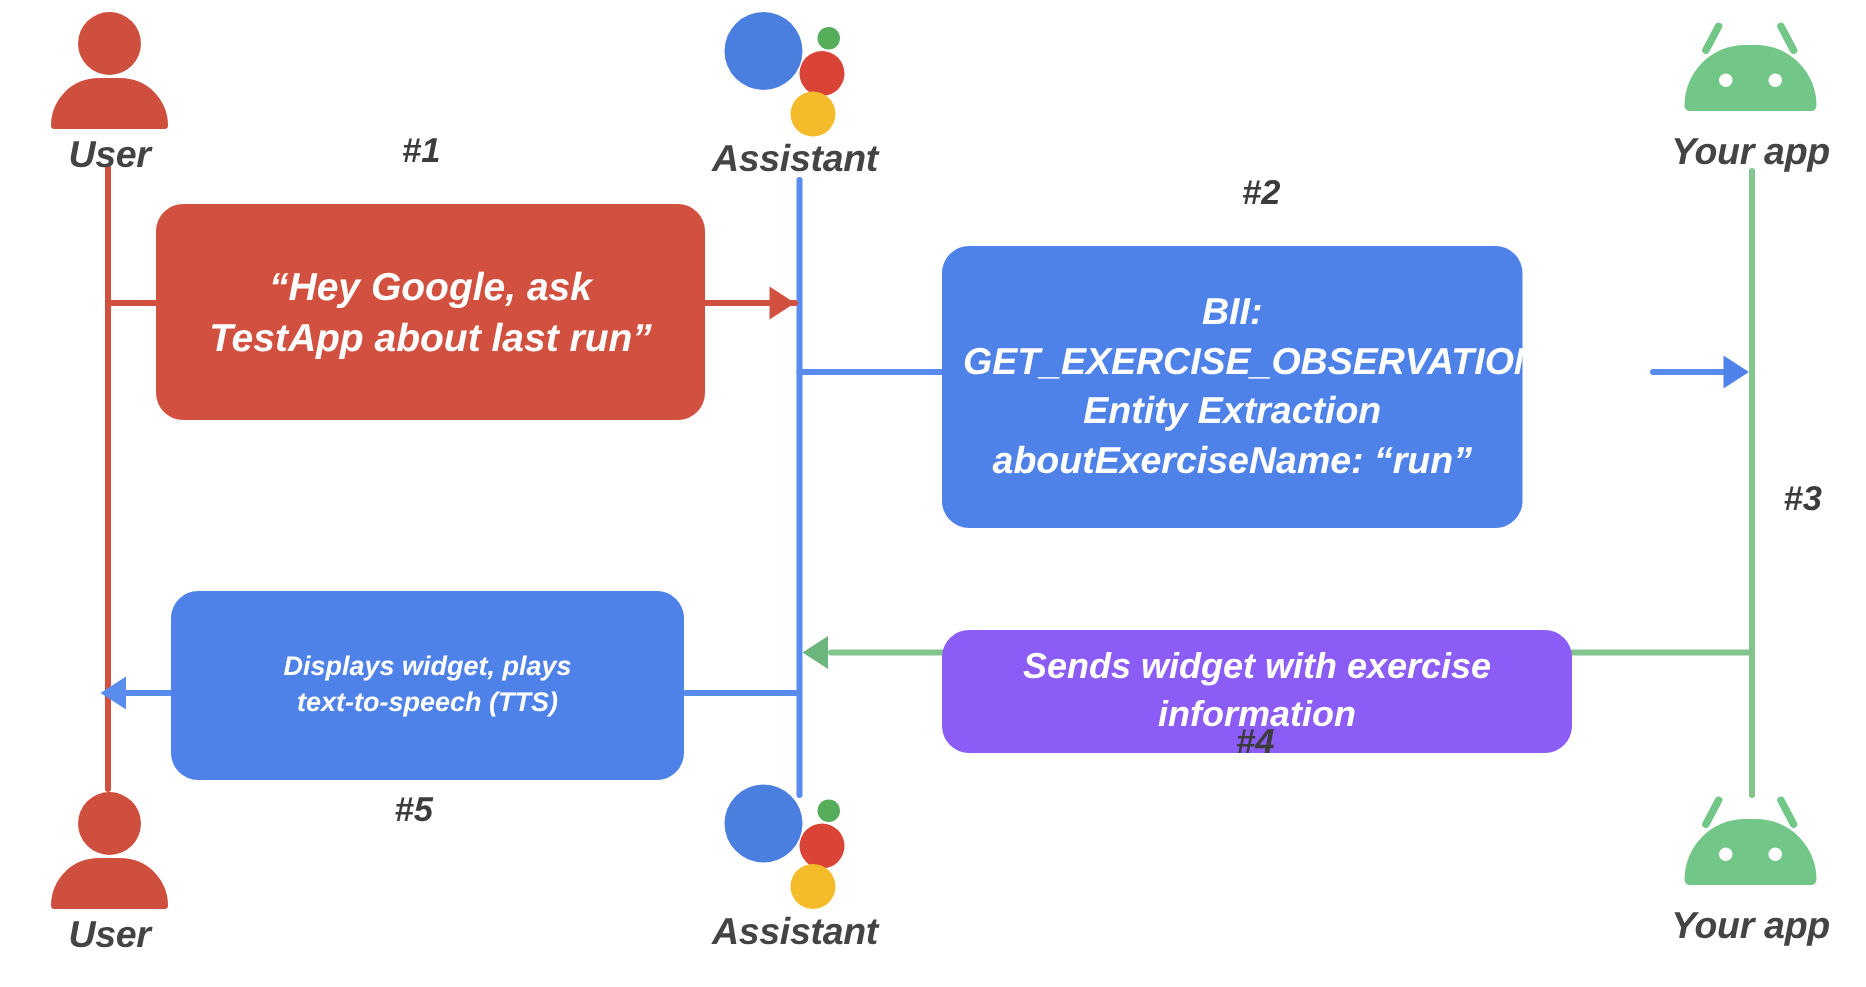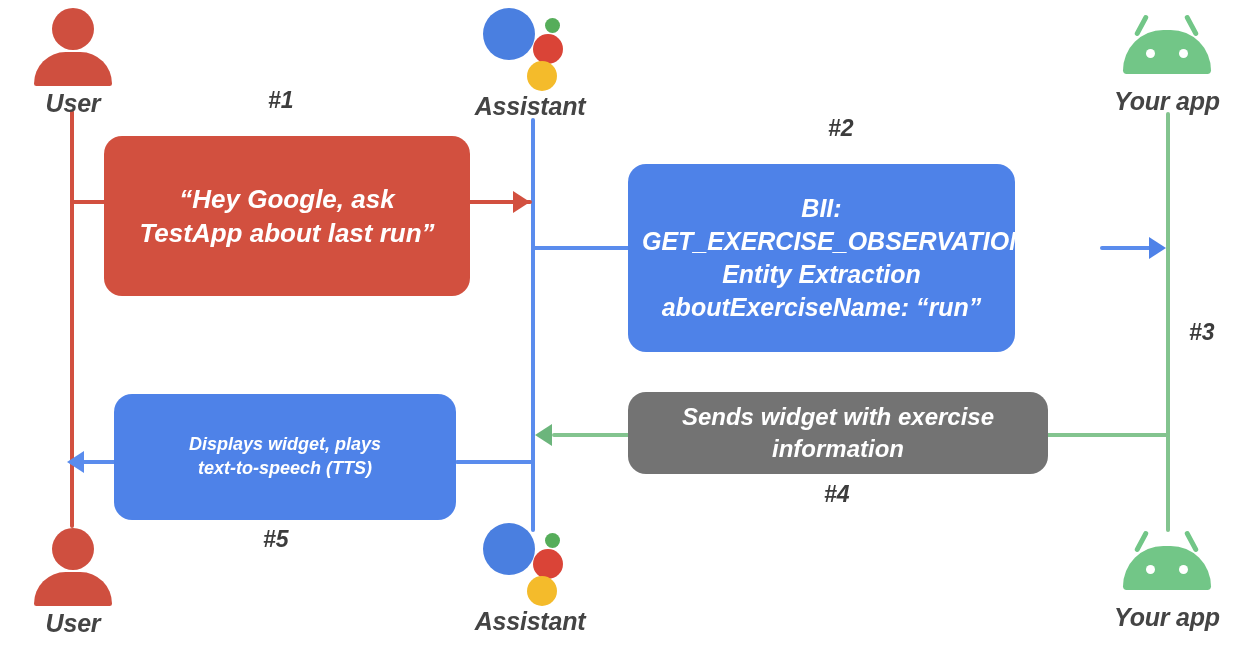--- a/index.html
+++ b/index.html
@@ -132,21 +132,21 @@
     display: flex;
     align-items: center;
     justify-content: center;
     text-align: center;
     box-sizing: border-box;
     padding: 6px 14px;
     line-height: 1.32;
   }
   .msgbox.red   { background: #d2503f; }
   .msgbox.blue  { background: #4e82e8; }
-  .msgbox.green { background: #737373; }
+  .msgbox.green { background: #8b5cf6; margin-top: 28px; }
   .msgbox .txt { width: 100%; white-space: pre-line; }
 
   
   .hline {
     position: absolute;
     height: 4px;
     border-radius: 2px;
   }
   .hline.red   { background: #d2503f; }
   .hline.blue  { background: #5a8ced; }
@@ -236,21 +236,21 @@
       <div class="dome"></div>
       <div class="eye l"></div>
       <div class="eye r"></div>
     </div>
     <div class="actor-label">Your app</div>
   </div>
 
   <div class="hline red" style="left:70px; top:200px; width:110px;"></div>
   <div class="hline red" style="left:460px; top:200px; width:72px;"></div>
   <div class="arrow right red" style="left:513px; top:191px;"></div>
-  <div class="msgbox red" style="left:104px; top:136px; width:366px; height:160px; font-size:26px;">
+  <div class="msgbox red" style="left:104px; top:136px; width:366px; height:144px; font-size:26px;">
     <span class="txt">“Hey Google, ask
 TestApp about last run”</span>
   </div>
   <div class="step" style="left:268px; top:87px;">#1</div>
 
   <div class="hline blue" style="left:531px; top:246px; width:100px;"></div>
   <div class="hline blue" style="left:1100px; top:246px; width:52px;"></div>
   <div class="arrow right blue" style="left:1149px; top:237px;"></div>
   <div class="msgbox blue" style="left:628px; top:164px; width:387px; height:188px; font-size:25px;">
     <span class="txt">BII:

